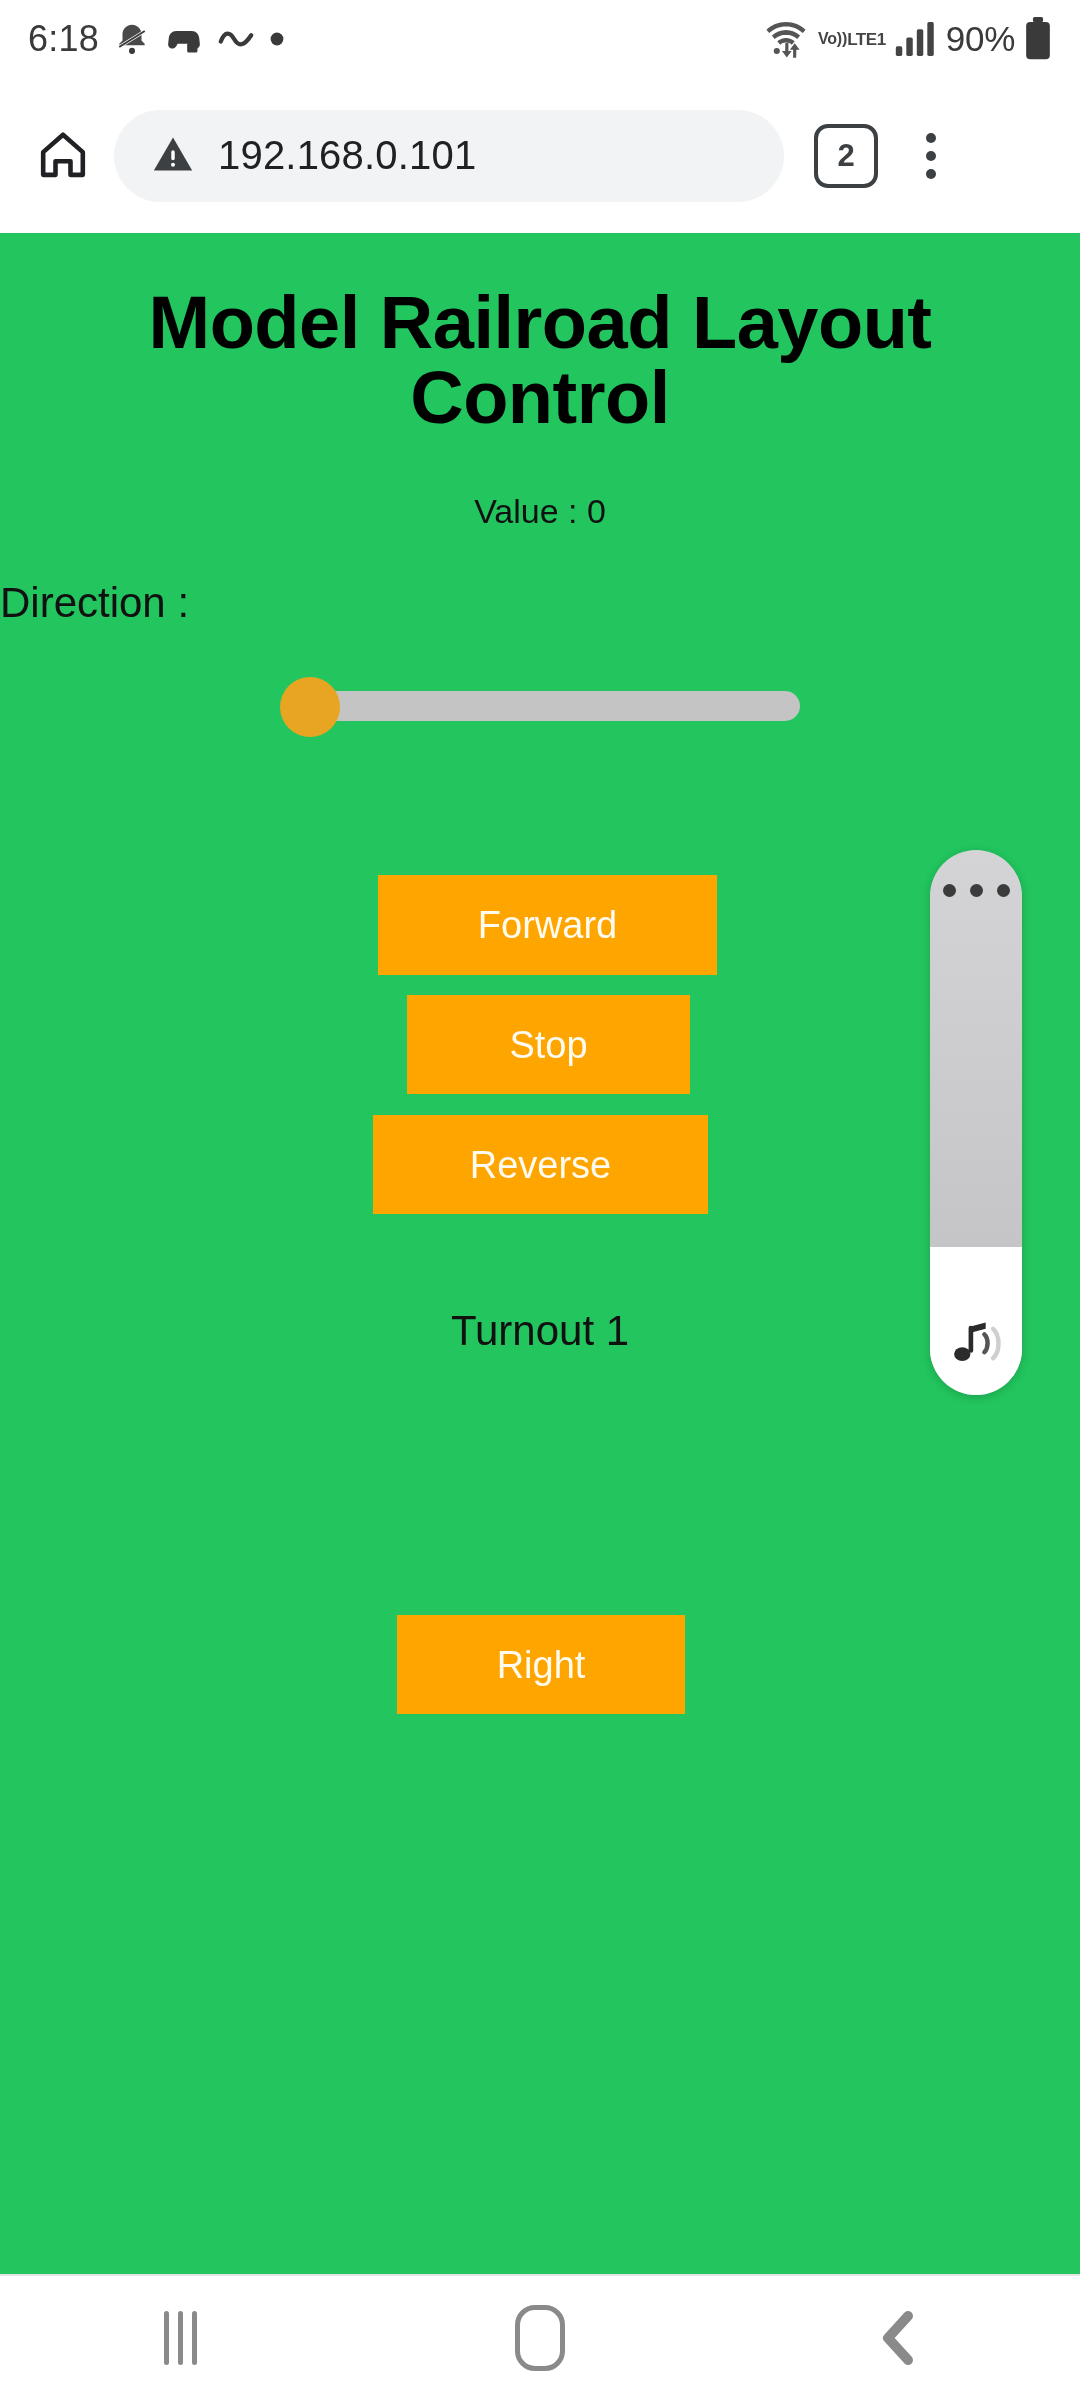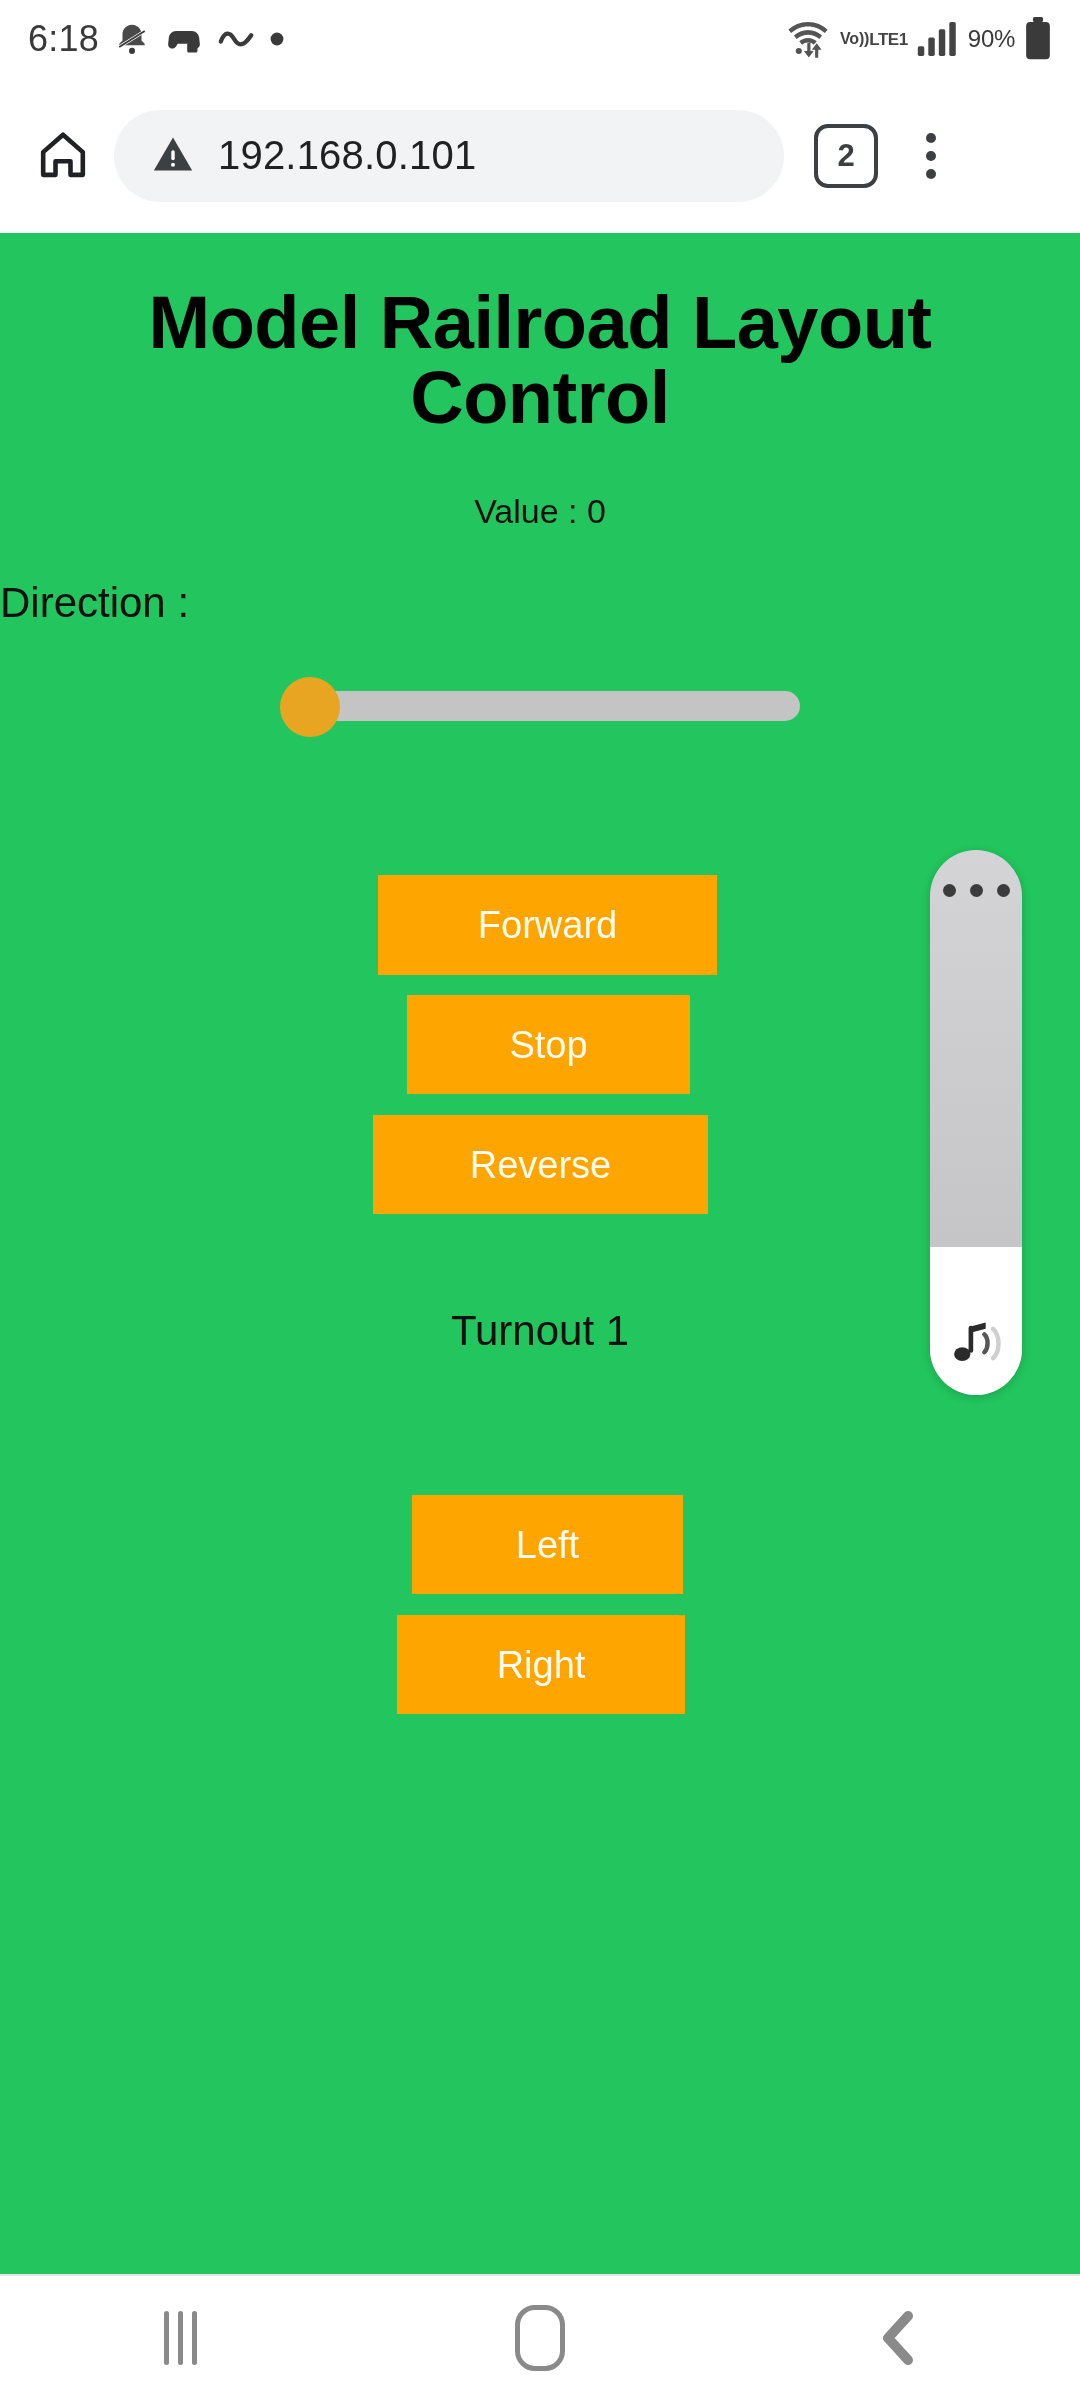--- a/index.html
+++ b/index.html
@@ -14,21 +14,21 @@
   
   .statusbar{
     position:absolute; top:0; left:0; width:1080px; height:78px;
     background:#ffffff; display:flex; align-items:center;
     justify-content:space-between; padding:0 28px;
   }
   .sb-left{ display:flex; align-items:center; gap:14px; }
   .sb-clock{ font-size:36px; color:#3a3a3a; letter-spacing:.2px; }
   .sb-ico{ display:inline-flex; align-items:center; justify-content:center; }
   .sb-right{ display:flex; align-items:center; gap:9px; }
-  .sb-batt-text{ font-size:24px; color:#3a3a3a; letter-spacing:-.3px; }
+  .sb-batt-text{ font-size:35px; color:#3a3a3a; letter-spacing:-.3px; }
   .volte{
     display:flex; align-items:center; justify-content:center;
     line-height:1; color:#444; margin-left:-2px;
   }
   .volte b{ font-size:16px; font-weight:700; letter-spacing:-.2px;}
   .volte i{ font-size:17px; font-style:normal; font-weight:700; letter-spacing:-.4px; }
 
   
   .toolbar{
     position:absolute; top:78px; left:0; width:992px; height:155px;
@@ -235,21 +235,20 @@
     <div class="slider-track"></div>
     <div class="slider-thumb"></div>
   </div>
 
   <button class="btn btn-forward">Forward</button>
   <button class="btn btn-stop">Stop</button>
   <button class="btn btn-reverse">Reverse</button>
 
   <div class="turnout-label">Turnout 1</div>
 
-  <button class="btn btn-left">Left</button>
   <button class="btn btn-right">Right</button>
 
   <div class="volume-panel">
     <div class="vp-dots">
       <i></i>
         <i></i>
         <i></i>
     </div>
     <div class="vp-fill"></div>
     <div class="vp-icon">

